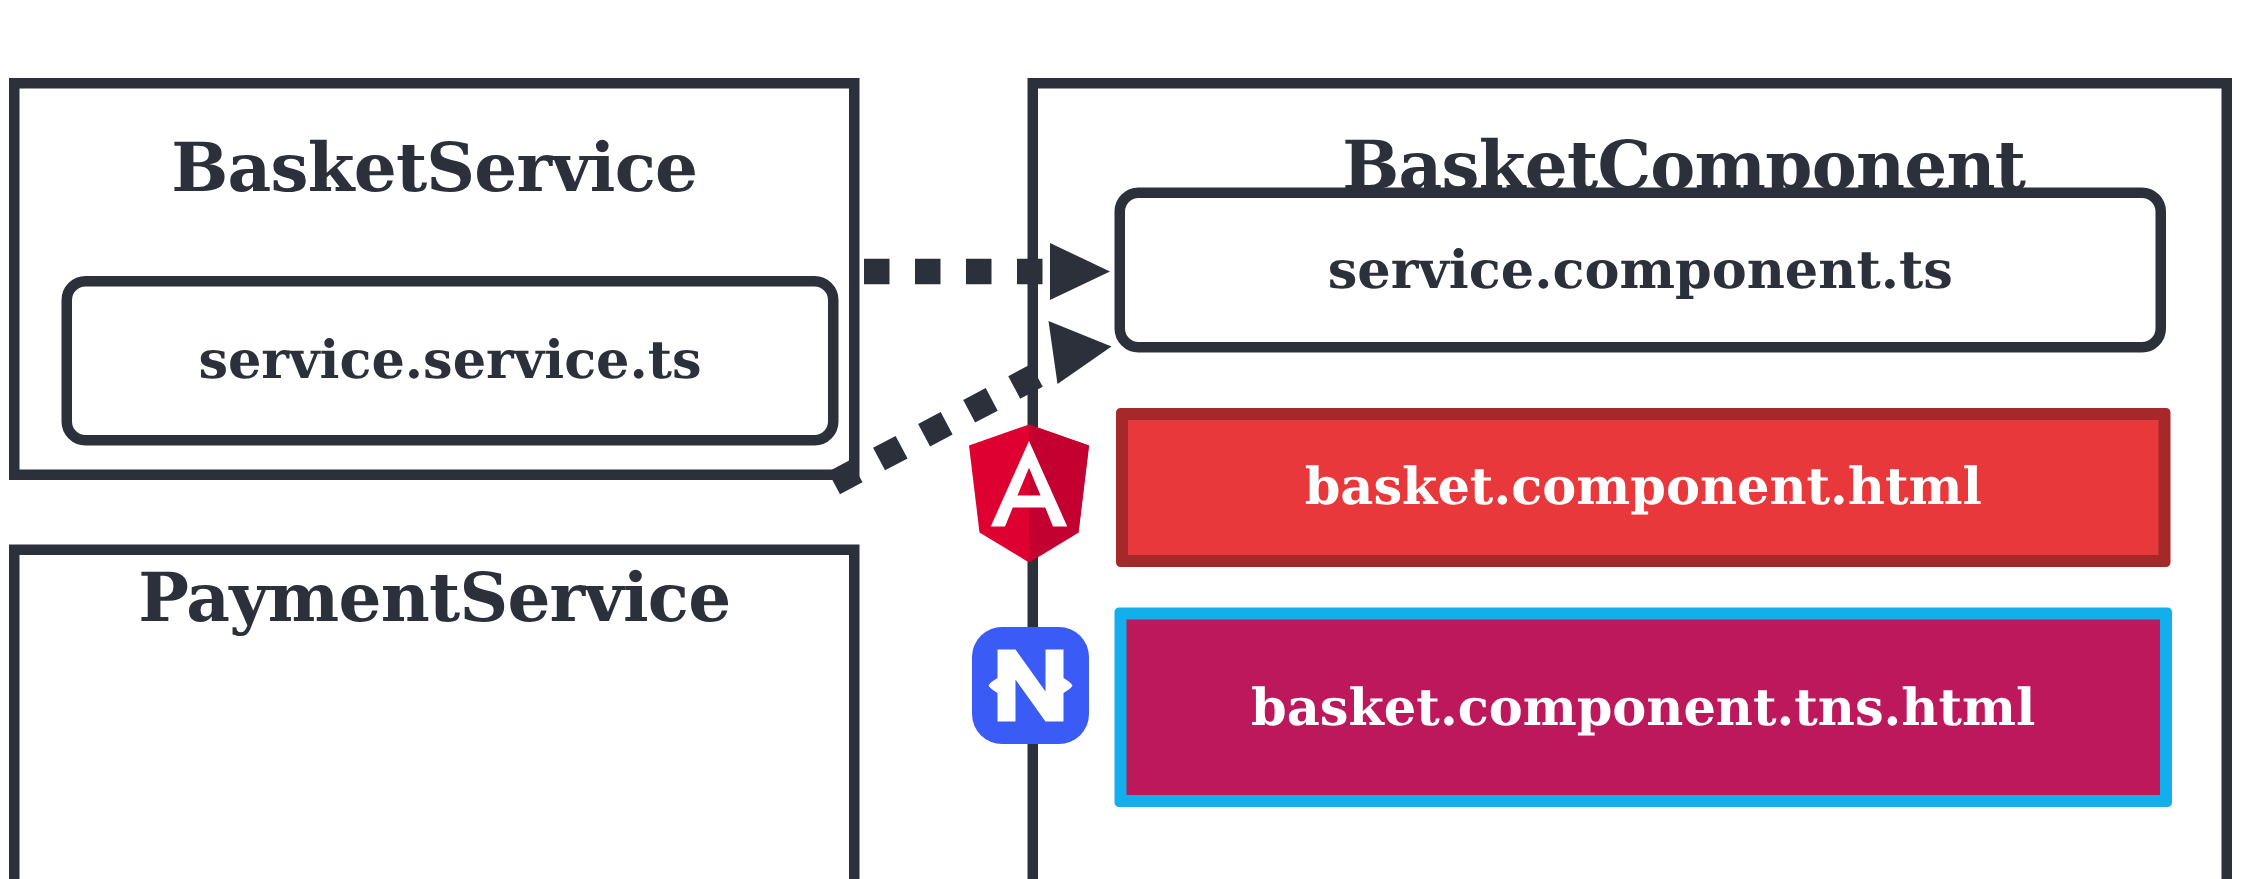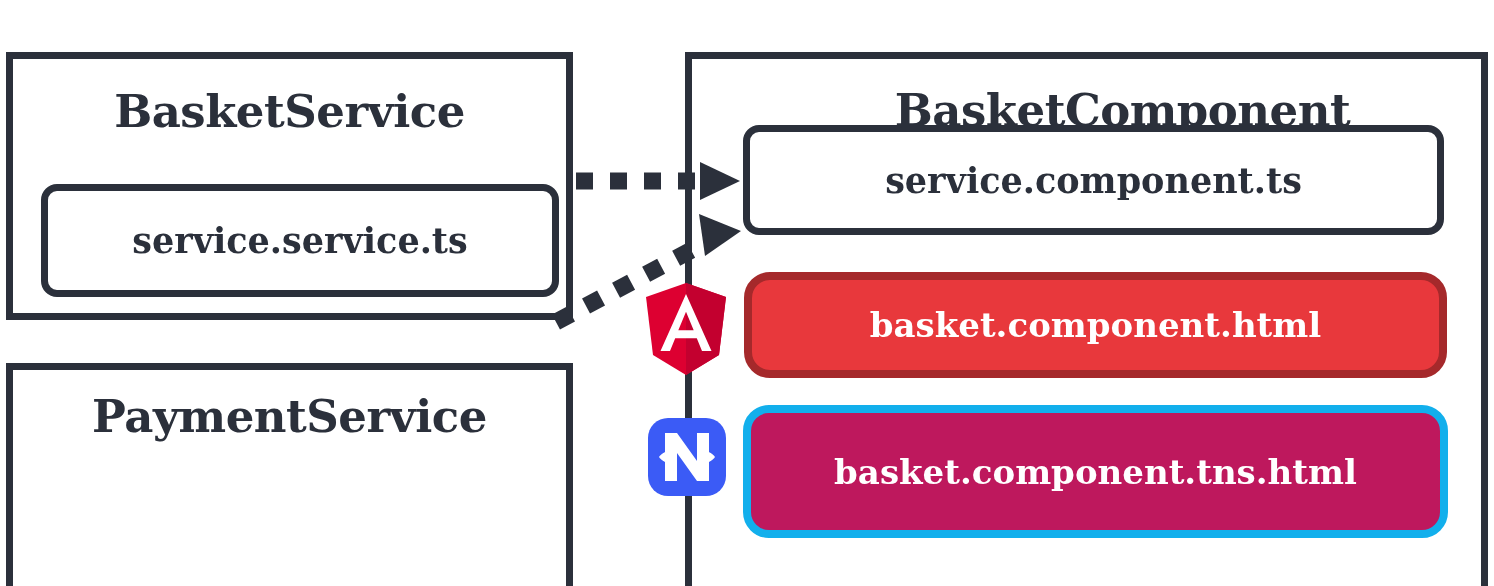--- a/index.html
+++ b/index.html
@@ -35,21 +35,21 @@
     left: 0;
     width: 100%;
     text-align: center;
     font-family: "DejaVu Serif", serif;
     font-weight: bold;
     color: #2b303b;
     letter-spacing: -0.5px;
     white-space: nowrap;
   }
   #panel-basket-service   .panel-title { top: 26px; font-size: 45px; }
-  #panel-payment-service  .panel-title { top: 20px; font-size: 45px; }
+  #panel-payment-service  .panel-title { top: 2px; font-size: 45px; }
   #panel-basket-component .panel-title { top: 25px; font-size: 45px; padding-left: 36px; }
 
   
   .file-box {
     position: absolute;
     box-sizing: border-box;
     border: 7px solid #2b303b;
     border-radius: 16px;
     background: #ffffff;
     display: flex;
@@ -62,21 +62,21 @@
   }
   #file-basket-service   { left: 28px;  top: 125px; width: 518px; height: 113px; font-size: 35px; }
   #file-basket-component { left: 743px; top: 125px; width: 701px; height: 110px; font-size: 35px; }
 
   
   .tpl-box {
     position: absolute;
     box-sizing: border-box;
     border-width: 8px;
     border-style: solid;
-    border-radius: 26px;
+    border-radius: 3px;
     display: flex;
     align-items: center;
     justify-content: center;
     font-family: "DejaVu Serif", serif;
     font-weight: bold;
     color: #ffffff;
     white-space: nowrap;
   }
   #file-basket-html {
     left: 744px; top: 272px; width: 703px; height: 106px;

